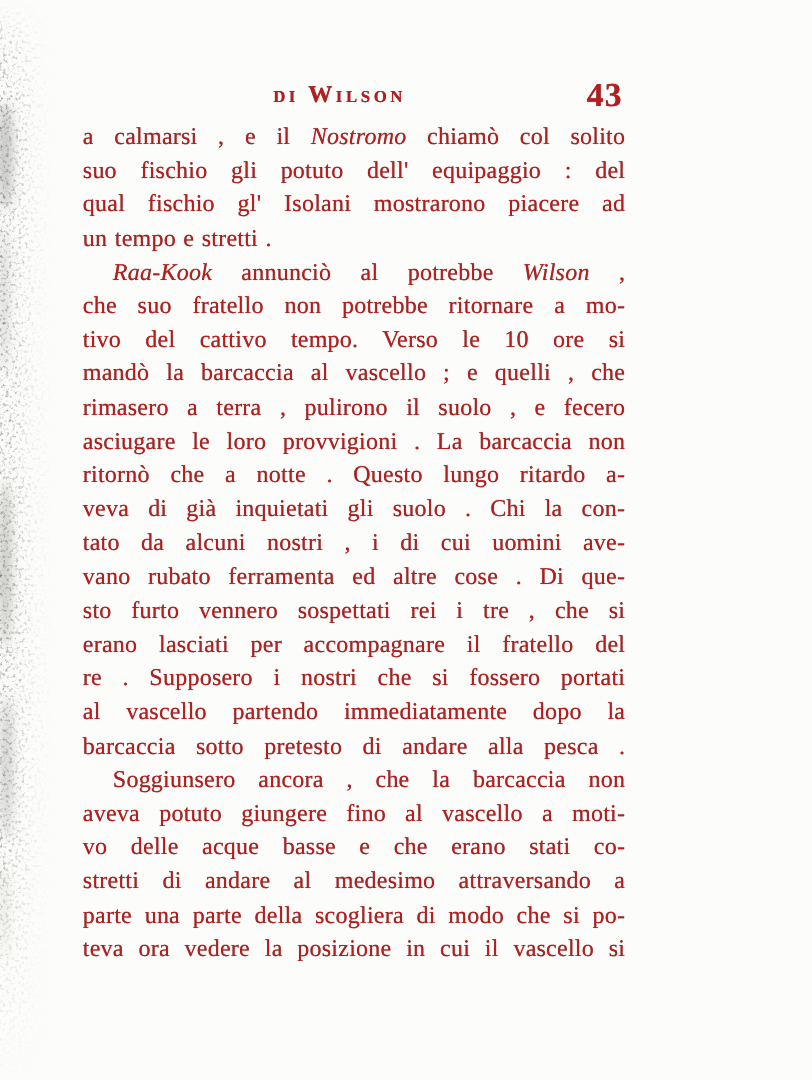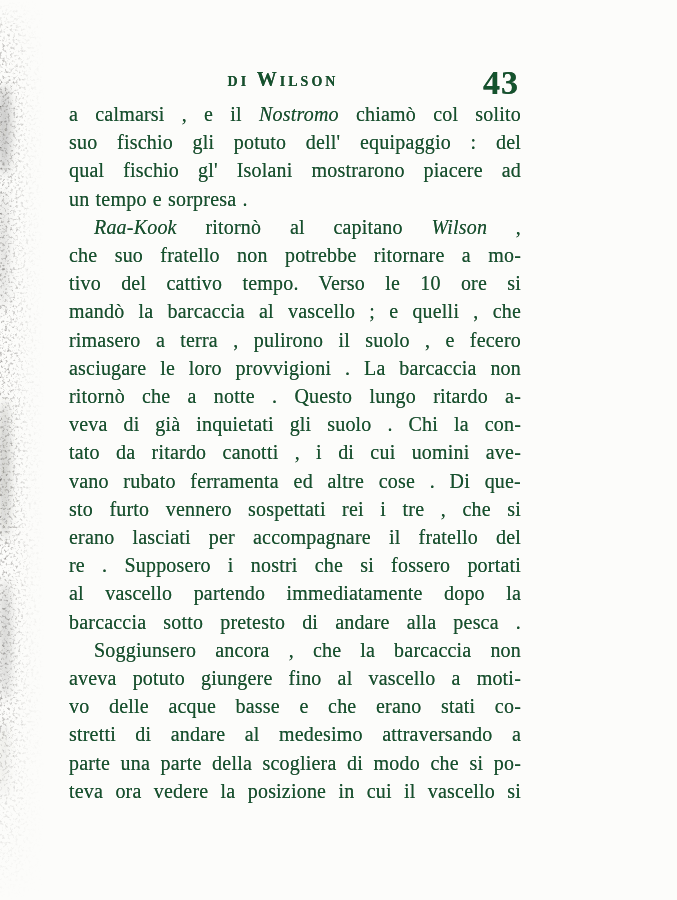--- a/index.html
+++ b/index.html
@@ -6,21 +6,21 @@
   body {
     width: 677px; height: 900px;
     font-family: "Liberation Serif", "DejaVu Serif", serif;
     background: #ffffff;
   }
   .page {
     position: relative;
     width: 677px; height: 900px;
     background: #fcfcfa;
     overflow: hidden;
-    color: #14532d;
+    color: #b91c1c;
   }
   .edge-noise {
     position: absolute; left: 0; top: 0;
     pointer-events: none;
   }
   .page-header {
     position: absolute; left: 69px; top: 64px;
     width: 452px; height: 32px;
   }
   .running-title {
@@ -28,21 +28,21 @@
     top: 4px;
     text-align: center;
     font-variant: small-caps;
     font-weight: bold;
     font-size: 20px;
     letter-spacing: 3px;
     text-shadow: 0 0 0.6px rgba(25,25,25,0.75);
   }
   .page-number {
     position: absolute; right: 2px; top: 0;
-    font-size: 34px;
+    font-size: 28px;
     font-weight: bold;
     letter-spacing: 1px;
     text-shadow: 0 0 0.6px rgba(25,25,25,0.7);
   }
   .text-block {
     position: absolute; left: 69px; top: 100px;
     width: 452px;
     font-size: 20px;
     line-height: 28.2px;
     letter-spacing: 0.2px;
@@ -109,30 +109,30 @@
 
   <div class="page-header">
     <div class="running-title">di Wilson</div>
     <div class="page-number">43</div>
   </div>
 
   <div class="text-block">
     <div class="tl"><span>a calmarsi , e il </span><span class="it">Nostromo</span><span> chiamò col solito</span></div>
     <div class="tl">suo fischio gli potuto dell' equipaggio : del</div>
     <div class="tl">qual fischio gl' Isolani mostrarono piacere ad</div>
-    <div class="tl end">un tempo e sorpresa .</div>
-    <div class="tl indent"><span class="it">Raa-Kook</span><span> ritornò al capitano </span><span class="it">Wilson</span><span> ,</span></div>
+    <div class="tl end">un tempo e stretti .</div>
+    <div class="tl indent"><span class="it">Raa-Kook</span><span> annunciò al potrebbe </span><span class="it">Wilson</span><span> ,</span></div>
     <div class="tl">che suo fratello non potrebbe ritornare a mo-</div>
     <div class="tl">tivo del cattivo tempo. Verso le 10 ore si</div>
     <div class="tl">mandò la barcaccia al vascello ; e quelli , che</div>
     <div class="tl">rimasero a terra , pulirono il suolo , e fecero</div>
     <div class="tl">asciugare le loro provvigioni . La barcaccia non</div>
     <div class="tl">ritornò che a notte . Questo lungo ritardo a-</div>
     <div class="tl">veva di già inquietati gli suolo . Chi la con-</div>
-    <div class="tl">tato da ritardo canotti , i di cui uomini ave-</div>
+    <div class="tl">tato da alcuni nostri , i di cui uomini ave-</div>
     <div class="tl">vano rubato ferramenta ed altre cose . Di que-</div>
     <div class="tl">sto furto vennero sospettati rei i tre , che si</div>
     <div class="tl">erano lasciati per accompagnare il fratello del</div>
     <div class="tl">re . Supposero i nostri che si fossero portati</div>
     <div class="tl">al vascello partendo immediatamente dopo la</div>
     <div class="tl">barcaccia sotto pretesto di andare alla pesca .</div>
     <div class="tl indent">Soggiunsero ancora , che la barcaccia non</div>
     <div class="tl">aveva potuto giungere fino al vascello a moti-</div>
     <div class="tl">vo delle acque basse e che erano stati co-</div>
     <div class="tl">stretti di andare al medesimo  attraversando a</div>

